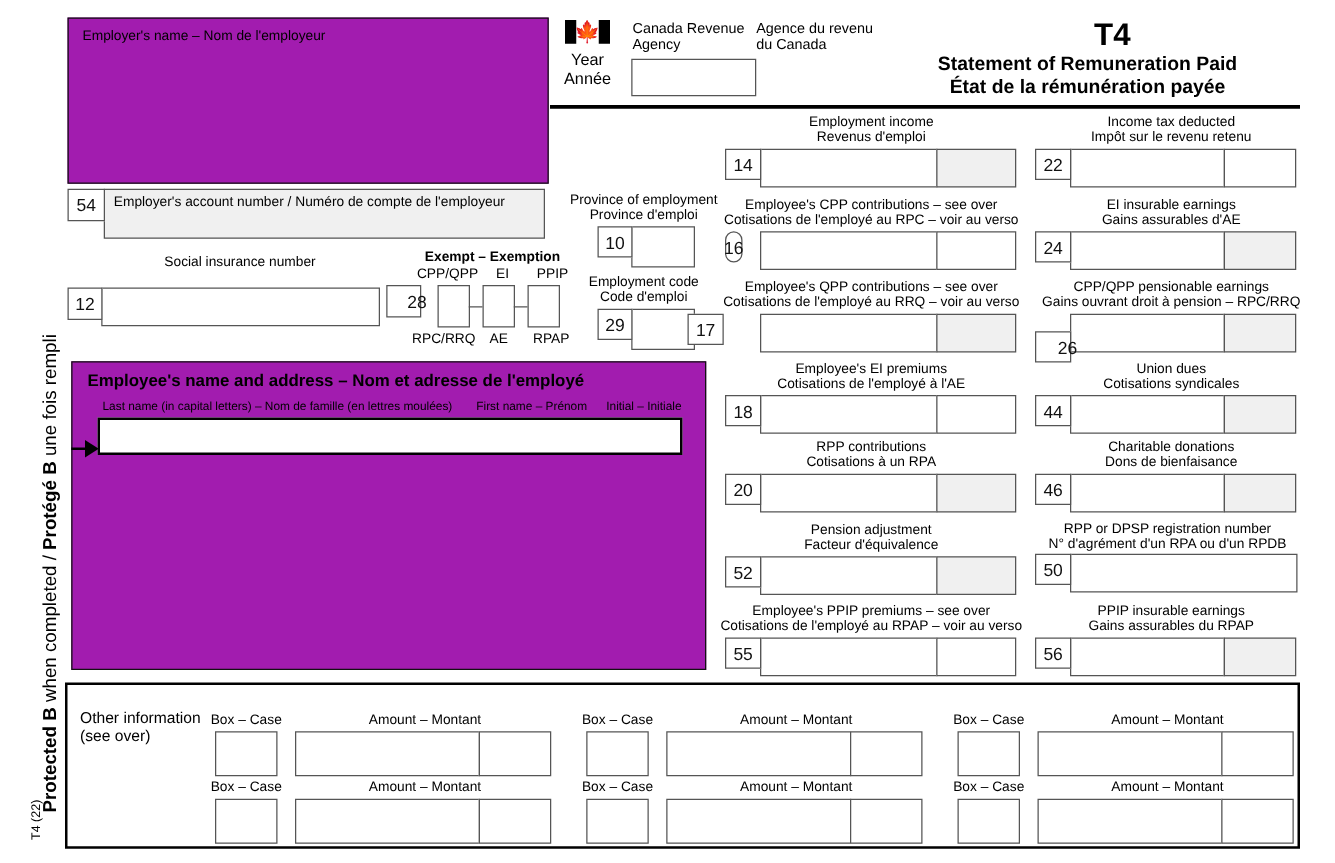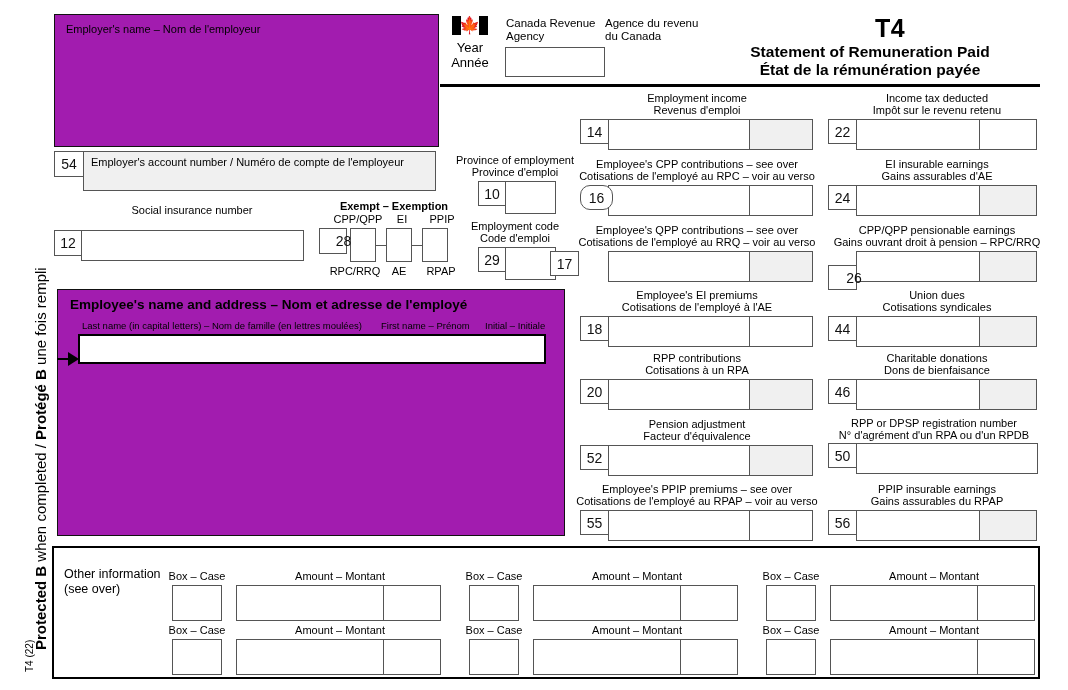--- a/index.html
+++ b/index.html
@@ -121,21 +121,21 @@
   <div class="abs numtag" style="left:54px; top:230px; width:28px; height:26px;">12</div>
   <div class="abs fbox" style="left:81px; top:230px; width:223px; height:31px;">
     <div class="abs" style="left:6px; top:6px; font-size:12px;"></div>
   </div>
 
   <div class="abs lbl" style="left:320px; top:200px; width:148px; font-weight:bold;">Exempt – Exemption</div>
   <div class="abs lbl" style="left:330px; top:213px; width:56px;">CPP/QPP</div>
   <div class="abs lbl" style="left:388px; top:213px; width:28px;">EI</div>
   <div class="abs lbl" style="left:420px; top:213px; width:44px;">PPIP</div>
 
-  <div class="abs numtag" style="left:319px; top:228px; width:28px; height:26px;padding-left:21px;">28</div>
+  <div class="abs numtag" style="left:309px; top:228px; width:28px; height:26px;padding-left:21px;">28</div>
   <div class="abs fbox" style="left:350px; top:228px; width:26px; height:34px;"></div>
   <div class="connector" style="left:375px; top:245px; width:12px;"></div>
   <div class="abs fbox" style="left:386px; top:228px; width:26px; height:34px;"></div>
   <div class="connector" style="left:411px; top:245px; width:12px;"></div>
   <div class="abs fbox" style="left:422px; top:228px; width:26px; height:34px;"></div>
 
   <div class="abs lbl" style="left:326px; top:265px; width:58px;">RPC/RRQ</div>
   <div class="abs lbl" style="left:385px; top:265px; width:28px;">AE</div>
   <div class="abs lbl" style="left:419px; top:265px; width:44px;">RPAP</div>
 
@@ -172,21 +172,21 @@
       <div class="abs lbl" style="left: 572px; top: 104px; width: 250px;">Revenus d'emploi</div>
       <div class="abs numtag" style="left: 580px; top: 119px; width: 29px; height: 25px;">14</div>
       <div class="abs fbox" style="left: 608px; top: 119px; width: 142px; height: 31px;">
         <div class="abs" style="right: 6px; top: 6px; font-size: 12px;"></div>
       </div>
       <div class="abs fbox shade" style="left: 748.7px; top: 119px; width: 64px; height: 31px;">
         <div class="abs" style="left: 6px; top: 6px; font-size: 12px;"></div>
       </div>
       <div class="abs lbl" style="left: 572px; top: 158px; width: 250px;">Employee's CPP contributions – see over</div>
       <div class="abs lbl" style="left: 572px; top: 170px; width: 250px;">Cotisations de l'employé au RPC – voir au verso</div>
-      <div class="abs numtag" style="left: 580px; top: 185px; width: 33px; height: 25px; border-radius: 10px;">16</div>
+      <div class="abs numtag" style="left: 580px; top: 185px; width: 14px; height: 25px; border-radius: 10px;">16</div>
       <div class="abs fbox" style="left: 608px; top: 185px; width: 142px; height: 31px;">
         <div class="abs" style="right: 6px; top: 6px; font-size: 12px;"></div>
       </div>
       <div class="abs fbox" style="left: 748.7px; top: 185px; width: 64px; height: 31px;">
         <div class="abs" style="left: 6px; top: 6px; font-size: 12px;"></div>
       </div>
       <div class="abs lbl" style="left: 572px; top: 224px; width: 250px;">Employee's QPP contributions – see over</div>
       <div class="abs lbl" style="left: 572px; top: 236px; width: 250px;">Cotisations de l'employé au RRQ – voir au verso</div>
       <div class="abs numtag" style="left: 550px; top: 251px; width: 29px; height: 25px;">17</div>
       <div class="abs fbox" style="left: 608px; top: 251px; width: 142px; height: 31px;">

